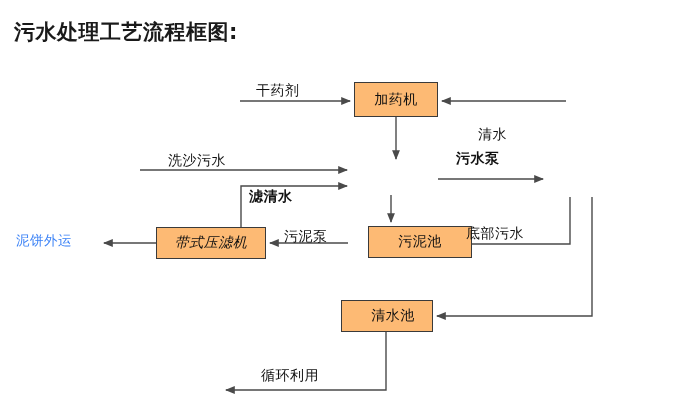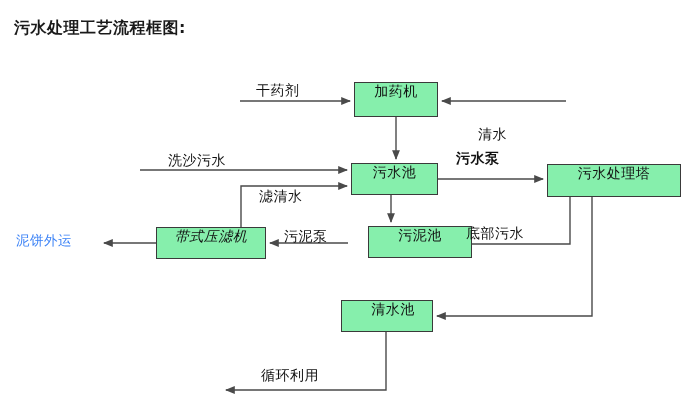--- a/index.html
+++ b/index.html
@@ -14,40 +14,41 @@
     position: relative;
     width: 700px;
     height: 420px;
     background: #ffffff;
     overflow: hidden;
   }
   #diagram-title {
     position: absolute;
     left: 14px;
     top: 18px;
-    font-size: 16px;
+    font-size: 21px;
     font-weight: bold;
     color: #1a1a1a;
     letter-spacing: 0.5px;
     white-space: nowrap;
     text-align: center;
   }
   #flow-svg {
     position: absolute;
     left: 0;
     top: 0;
     width: 700px;
     height: 420px;
   }
   .node-box {
     position: absolute;
     box-sizing: border-box;
     border: 1px solid #3a3a3a;
-    background: #86efac;
+    background: #fdba74;
     display: flex;
+    align-items: center;
     justify-content: center;
     font-size: 14px;
     color: #111111;
     white-space: nowrap;
     letter-spacing: 0.5px;
   }
   .edge-label {
     position: absolute;
     font-size: 14px;
     color: #111111;
@@ -102,27 +103,21 @@
       <path d="M 156 243 L 104 243" marker-end="url(#arrow-r)"></path>
 
       <path d="M 386 332 L 386 390 L 226 390" marker-end="url(#arrow-r)"></path>
     </g>
   </svg>
 
   <div class="node-box" style="left:354px; top:82px; width:84px; height:35px;">
     <span>加药机</span>
   </div>
 
-  <div class="node-box" style="left:351px; top:163px; width:87px; height:32px;">
-    <span>污水池</span>
-  </div>
 
-  <div class="node-box" style="left:547px; top:164px; width:134px; height:33px;">
-    <span>污水处理塔</span>
-  </div>
 
   <div class="node-box" style="left:156px; top:227px; width:110px; height:32px;font-style:italic;">
     <span>带式压滤机</span>
   </div>
 
   <div class="node-box" style="left:368px; top:226px; width:104px; height:32px;">
     <span>污泥池</span>
   </div>
 
   <div class="node-box" style="left:341px; top:300px; width:92px; height:32px;padding-left:12px;">
@@ -130,21 +125,21 @@
   </div>
 
   <div class="edge-label" style="left:256px; top:82px;">干药剂</div>
 
   <div class="edge-label" style="left:478px; top:82px;margin-top:44px;">清水</div>
 
   <div class="edge-label" style="left:168px; top:152px;">洗沙污水</div>
 
   <div class="edge-label" style="left:456px; top:150px;font-weight:bold;">污水泵</div>
 
-  <div class="edge-label" style="left:259px; top:188px;">滤清水</div>
+  <div class="edge-label" style="left:249px; top:188px;font-weight:bold;">滤清水</div>
 
   <div class="edge-label" style="left:284px; top:228px;">污泥泵</div>
 
   <div class="edge-label" style="left:466px; top:225px;">底部污水</div>
 
   <div class="edge-label" style="left:261px; top:367px;">循环利用</div>
 
   <div class="terminal-label" style="left:16px; top:232px;">泥饼外运</div>
 
 </div>

